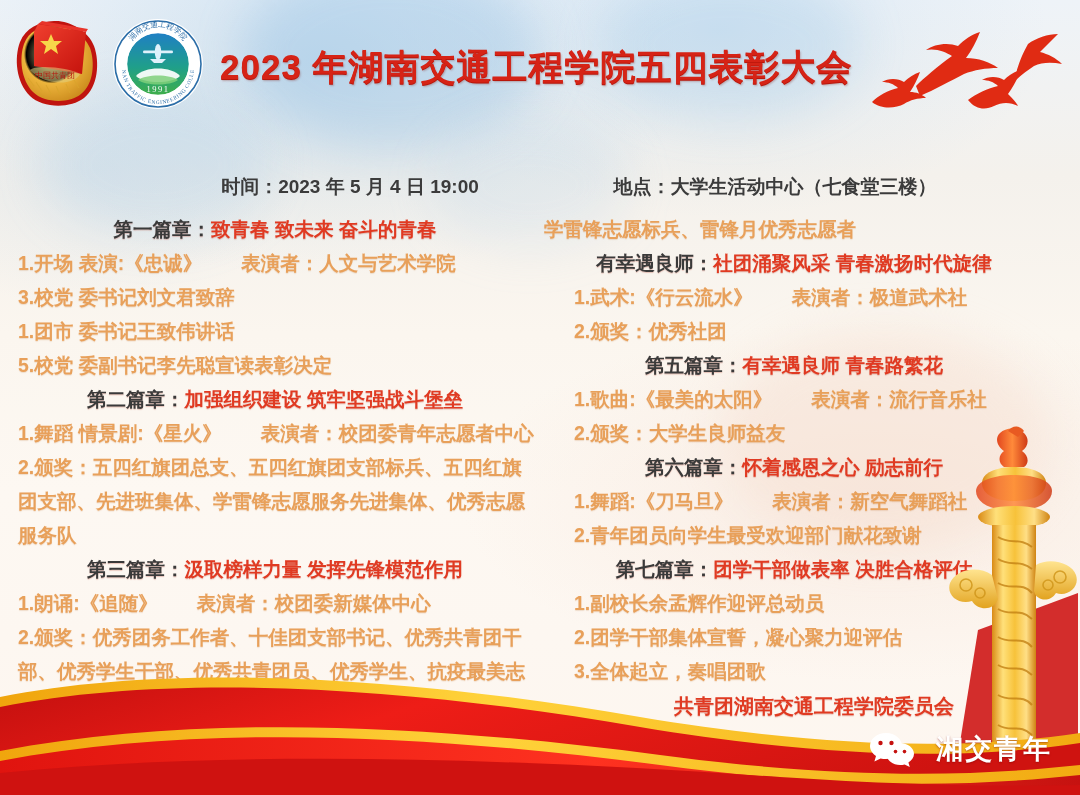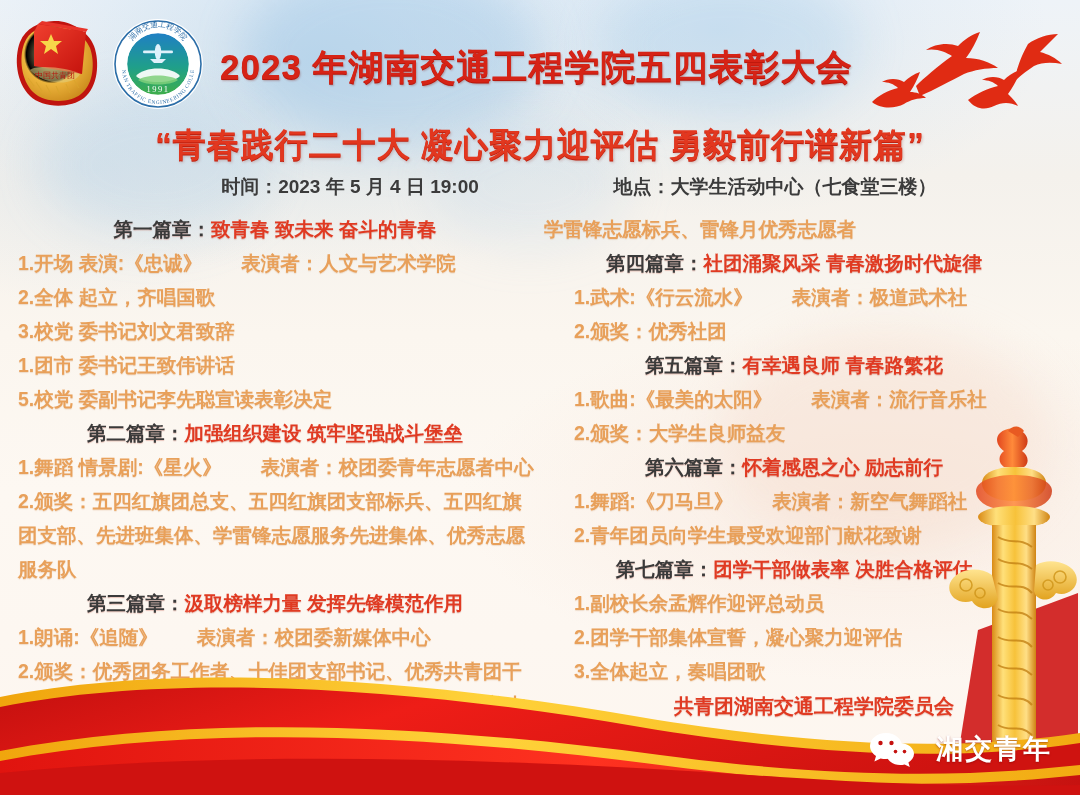--- a/index.html
+++ b/index.html
@@ -150,33 +150,31 @@
       <path d="M168 36 C176 30 188 26 198 26 C192 32 186 38 180 44 C188 46 196 50 202 56
                C192 54 182 54 174 58 C168 62 160 68 154 74 C156 64 160 50 168 36 Z"></path>
       <path d="M12 94 C18 88 28 82 38 80 C34 76 28 74 22 74 C28 70 38 70 44 74 C48 70 54 66 60 64
                C58 70 54 78 50 84 C56 84 62 86 66 90 C58 90 50 92 44 96 C36 100 22 102 12 94 Z"></path>
       <path d="M108 92 C116 86 128 80 138 78 C134 74 128 72 122 72 C128 68 138 68 144 72
                C148 68 154 64 160 62 C158 70 154 78 148 86 C152 90 156 94 158 98
                C150 94 142 94 134 98 C126 102 116 102 108 92 Z"></path>
     </g>
   </svg>
 
-  <div class="subtitle">“青春践行二十大  凝心聚力迎评估  勇毅前行谱新篇”</div>
 
   <div class="meta-row">
     <div class="meta-time">时间：2023 年 5 月 4 日 19:00</div>
     <div class="meta-place">地点：大学生活动中心（七食堂三楼）</div>
   </div>
 
   <div class="col col-left">
     <div class="chapter">
       <span class="ch-label">第一篇章：</span><span>致青春 致未来 奋斗的青春</span>
     </div>
     <div class="item indent-1">1.开场 表演:《忠诚》　　表演者：人文与艺术学院</div>
-    <div class="item indent-1">2.全体 起立，齐唱国歌</div>
     <div class="item indent-1">3.校党 委书记刘文君致辞</div>
     <div class="item indent-1">1.团市 委书记王致伟讲话</div>
     <div class="item indent-1">5.校党 委副书记李先聪宣读表彰决定</div>
 
     <div class="chapter">
       <span class="ch-label">第二篇章：</span><span>加强组织建设 筑牢坚强战斗堡垒</span>
     </div>
     <div class="item indent-1">1.舞蹈 情景剧:《星火》　　表演者：校团委青年志愿者中心</div>
     <div class="item wrap indent-1">2.颁奖：五四红旗团总支、五四红旗团支部标兵、五四红旗团支部、先进班集体、学雷锋志愿服务先进集体、优秀志愿服务队</div>
 
@@ -184,21 +182,21 @@
       <span class="ch-label">第三篇章：</span><span>汲取榜样力量 发挥先锋模范作用</span>
     </div>
     <div class="item indent-1">1.朗诵:《追随》　　表演者：校团委新媒体中心</div>
     <div class="item wrap indent-1">2.颁奖：优秀团务工作者、十佳团支部书记、优秀共青团干部、优秀学生干部、优秀共青团员、优秀学生、抗疫最美志愿者、</div>
   </div>
 
   <div class="col col-right">
     <div class="item">学雷锋志愿标兵、雷锋月优秀志愿者</div>
 
     <div class="chapter">
-      <span class="ch-label">第四篇章：</span><span>社团涌聚风采 青春激扬时代旋律</span>
+      <span class="ch-label">有幸遇良师：</span><span>社团涌聚风采 青春激扬时代旋律</span>
     </div>
     <div class="item indent-3">1.武术:《行云流水》　　表演者：极道武术社</div>
     <div class="item indent-3">2.颁奖：优秀社团</div>
 
     <div class="chapter">
       <span class="ch-label">第五篇章：</span><span>有幸遇良师 青春路繁花</span>
     </div>
     <div class="item indent-3">1.歌曲:《最美的太阳》　　表演者：流行音乐社</div>
     <div class="item indent-3">2.颁奖：大学生良师益友</div>
 

